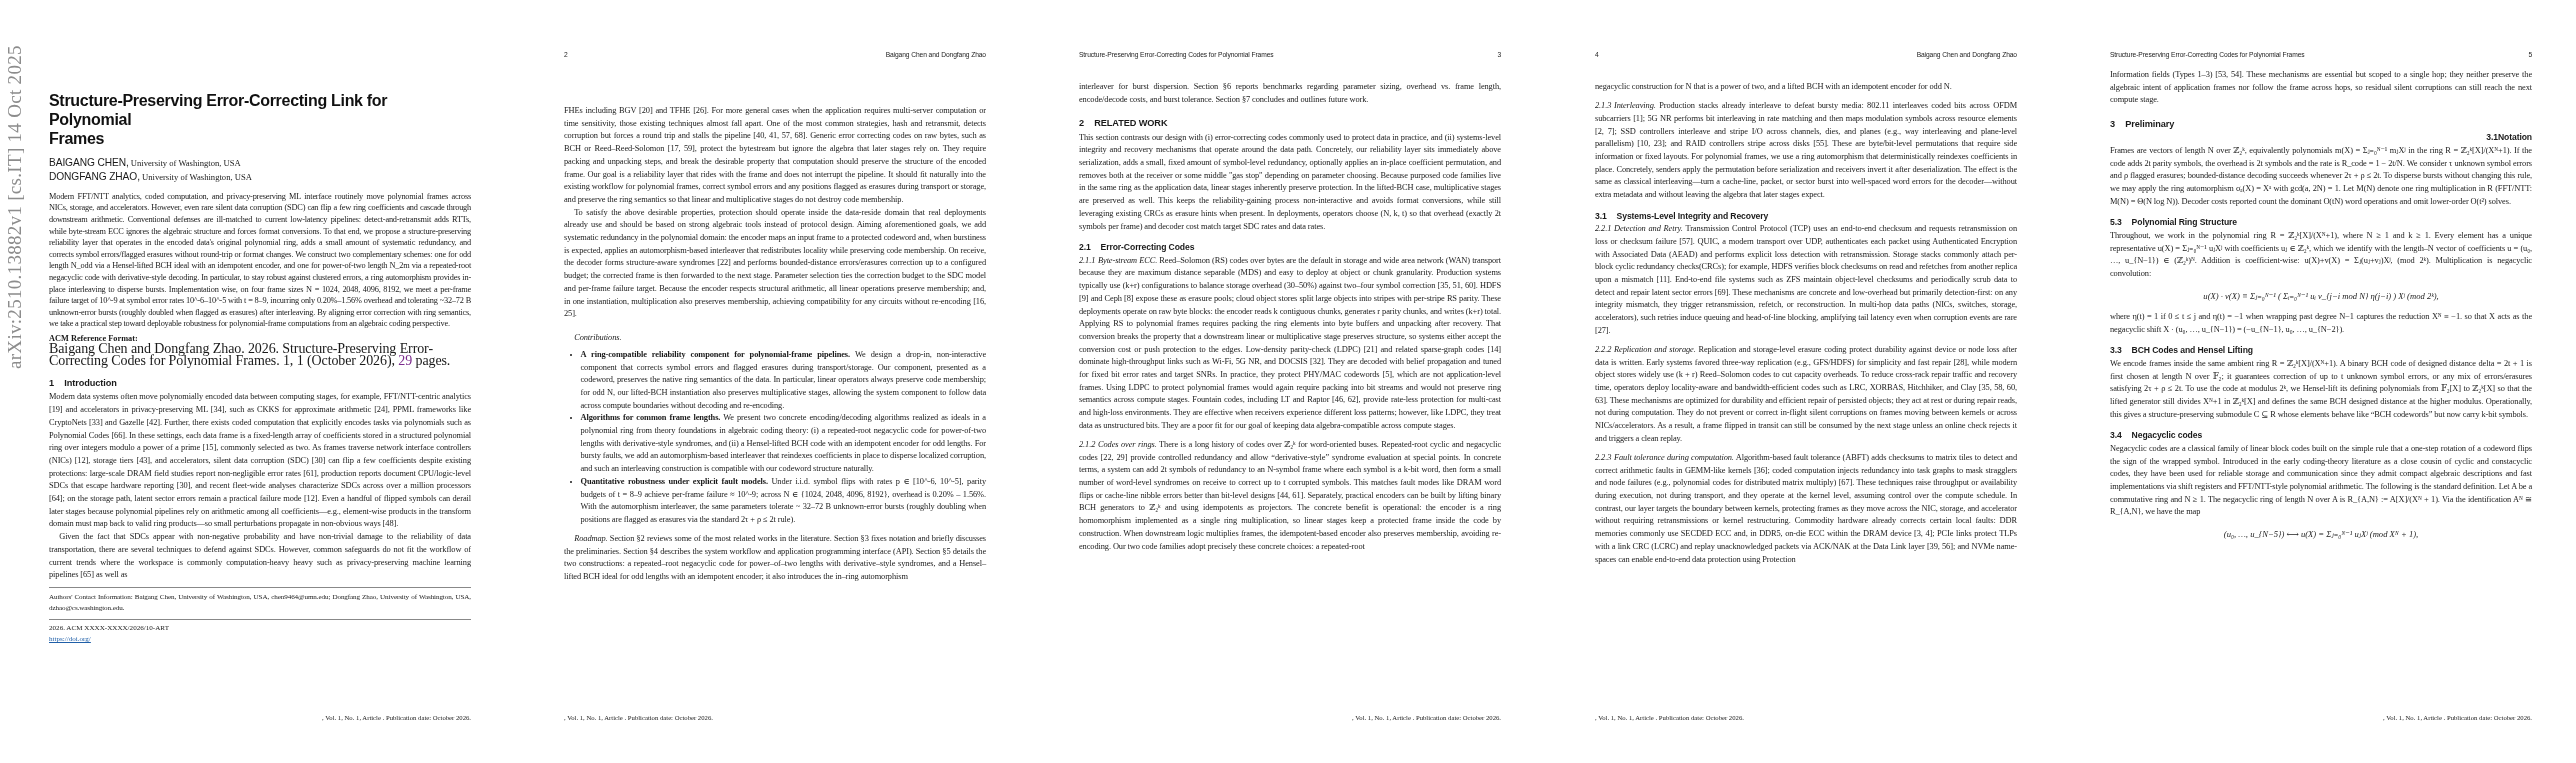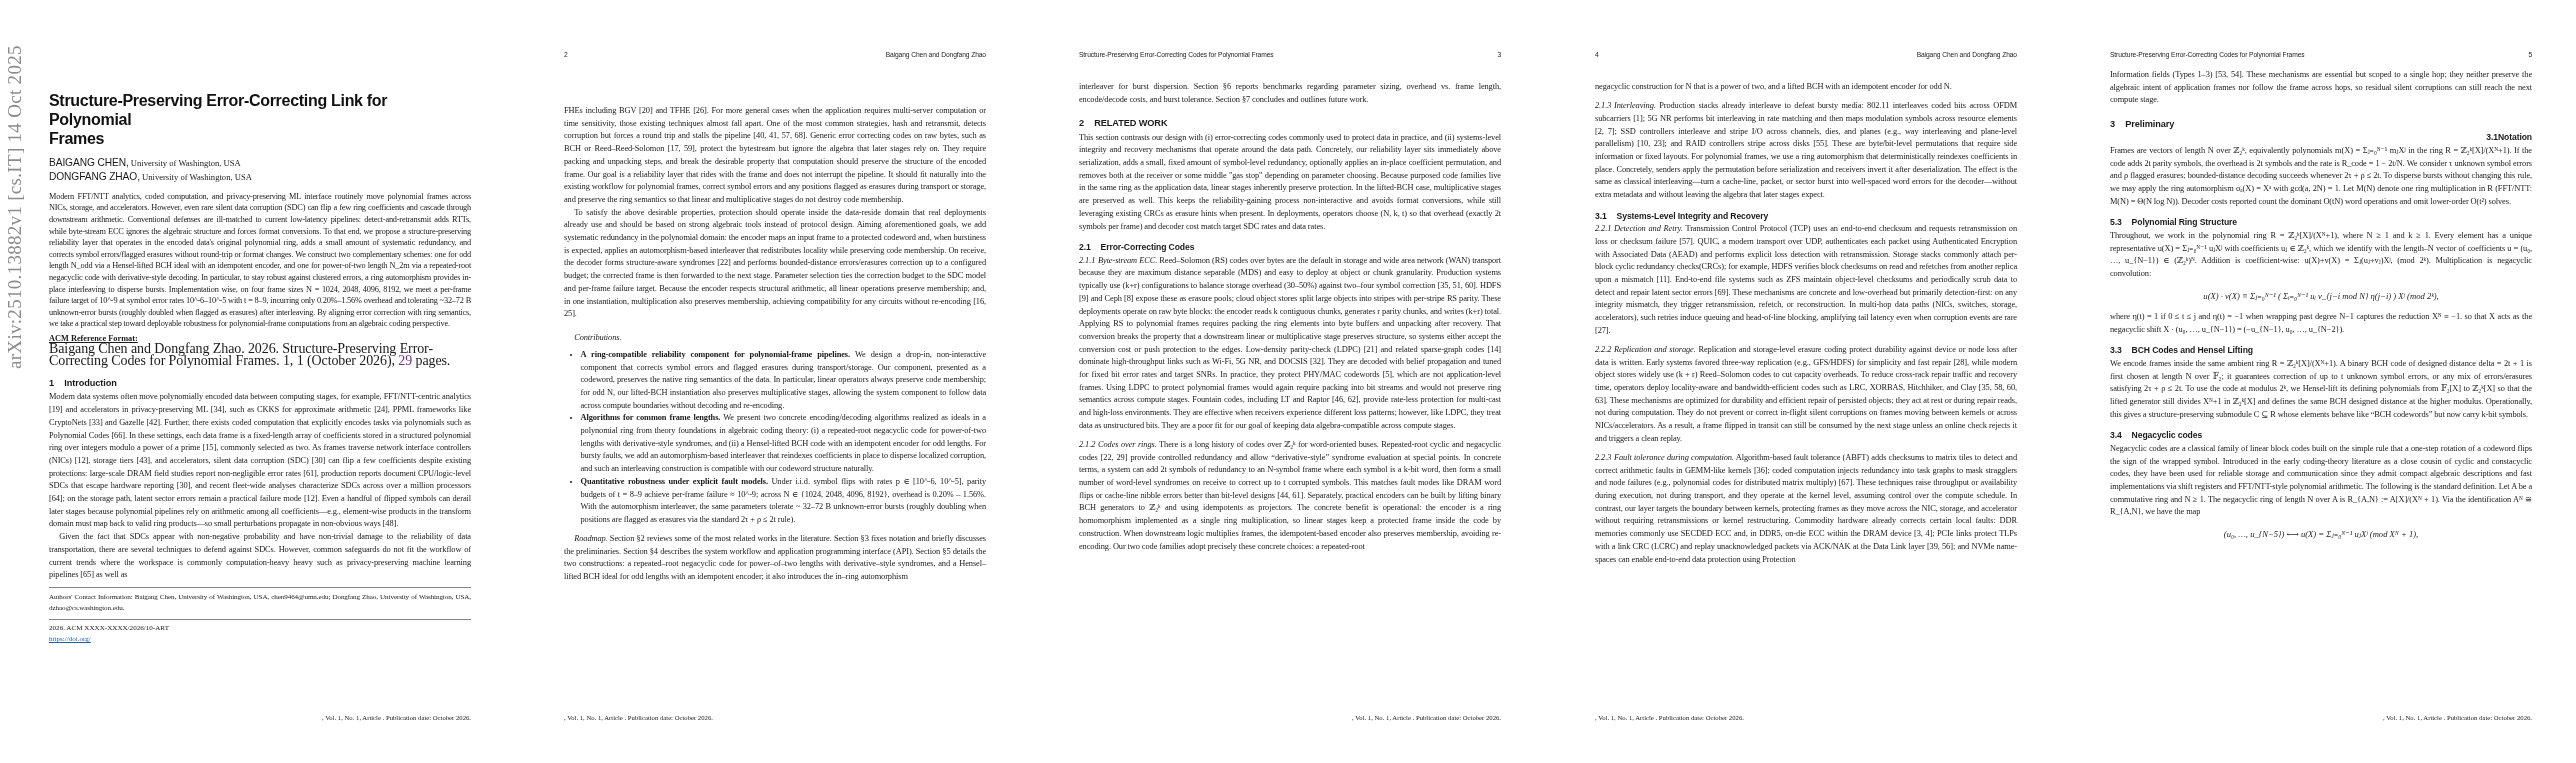--- a/index.html
+++ b/index.html
@@ -15,21 +15,21 @@
   .footer.right { text-align: right; }
   .footer.left { text-align: left; }
   p { margin: 0; font-size: 8.4px; line-height: 12.7px; text-align: justify; hyphens: auto; letter-spacing: -0.1px; }
   p.indent { text-indent: 10.2px; }
   .title { font-family: "Liberation Sans", "DejaVu Sans", sans-serif; font-weight: bold;
            font-size: 16px; line-height: 19px; letter-spacing: -0.3px; margin: 0; color: #111; }
   .authors { margin-top: 7.6px; font-size: 10.2px; line-height: 13.4px; }
   .authors .name { font-family: "Liberation Sans", "DejaVu Sans", sans-serif; letter-spacing: -0.1px; }
   .authors .aff { font-size: 8.6px; }
   .abstract { margin-top: 6.4px; font-size: 8.3px; line-height: 11.6px; text-align: justify; letter-spacing: -0.2px; }
-  .refhead { margin-top: 4.5px; font-weight: bold; font-size: 8.3px; text-decoration: underline; }
+  .refhead { margin-top: 4.5px; font-weight: bold; font-size: 8.3px; }
   .refbody { font-size: 14px; line-height: 11.4px; letter-spacing: -0.1px; }
   h2 { font-family: "Liberation Sans", "DejaVu Sans", sans-serif; font-weight: bold;
        font-size: 9.2px; margin: 11.4px 0 3.8px 0; letter-spacing: -0.1px; }
   h2 .num { display: inline-block; width: 15.3px; }
   h3 { font-family: "Liberation Sans", "DejaVu Sans", sans-serif; font-weight: bold;
        font-size: 8.6px; margin: 9px 0 2.5px 0; letter-spacing: -0.1px; }
   h3 .num { display: inline-block; width: 21.6px; }
   .subsec { font-style: italic; }
   .subsec .snum { display: inline-block; width: 19px; font-style: italic; }
   .cite { color: #7b2a8c; }

